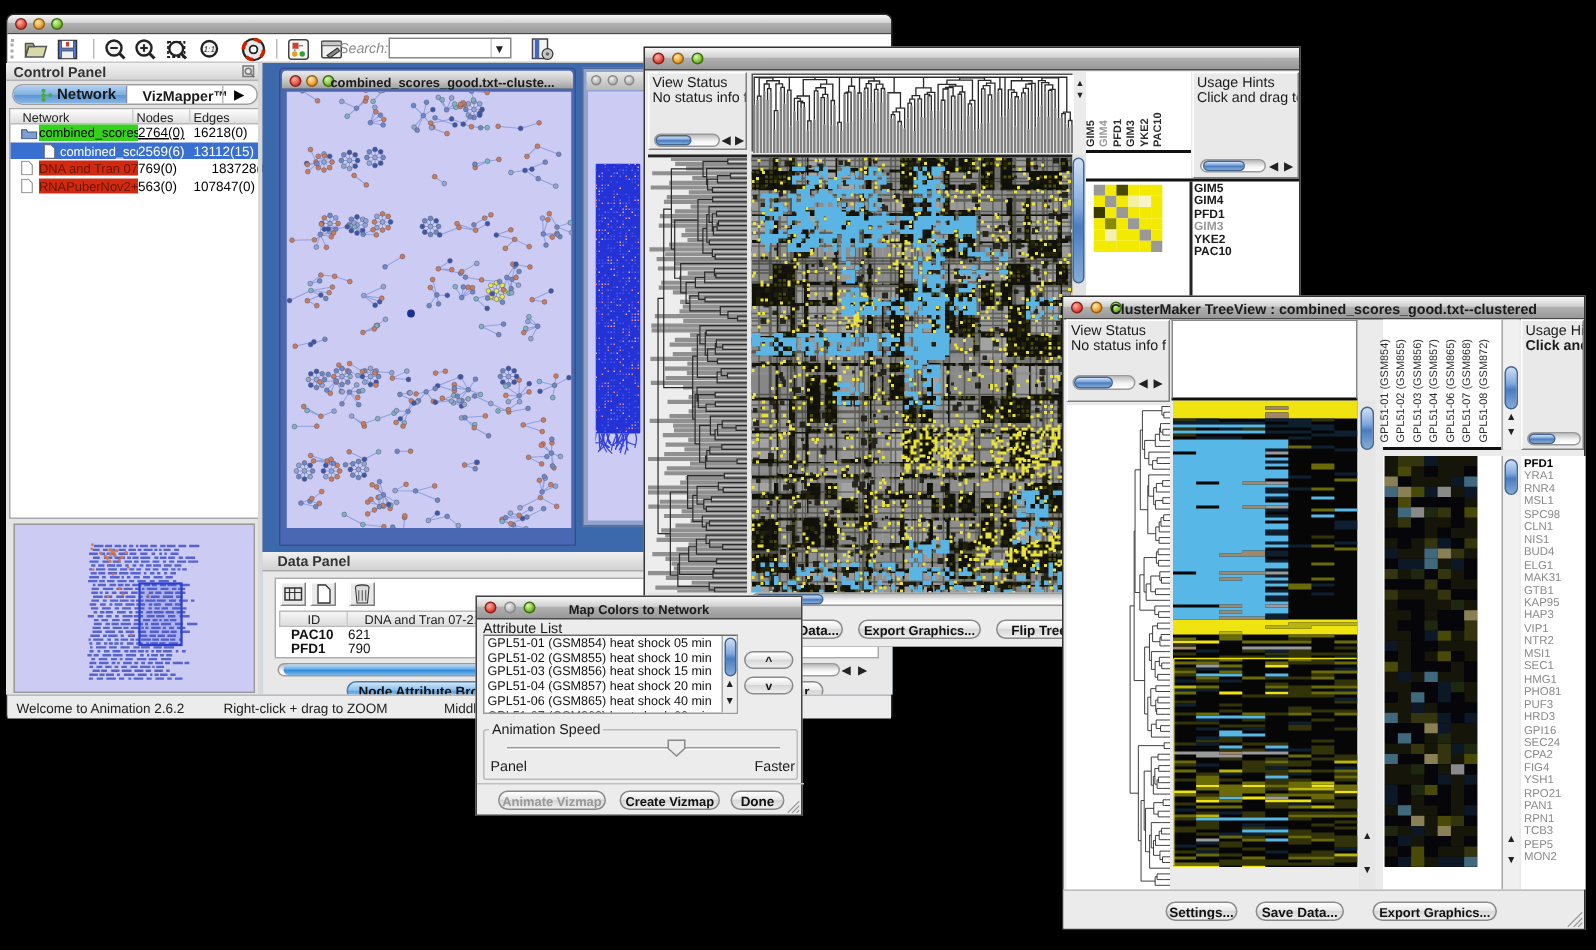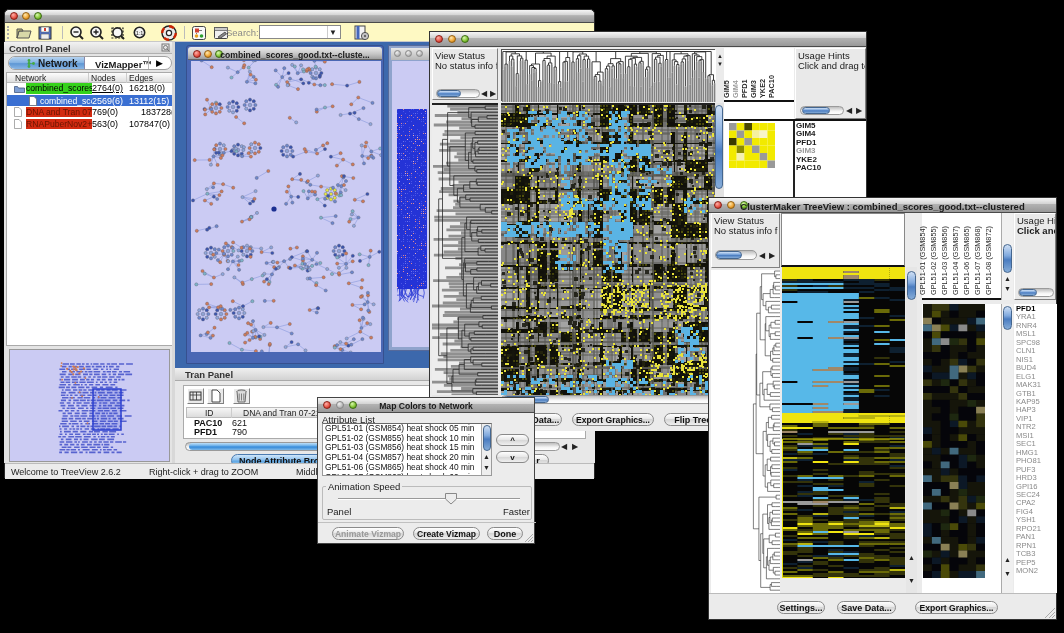--- a/index.html
+++ b/index.html
@@ -34,21 +34,21 @@
 </style>
 </head>
 <body>
 
 <div class="win" style="left:4px; top:9px; width:591px; height:469px; border:1px solid #2a2a2a; border-radius:5px 5px 0 0;">
   <div class="titlebar" style="height:12px; border-radius:5px 5px 0 0; height:13px;"></div>
   <div class="tl red" style="left:5px; top:2px;"></div>
   <div class="tl org" style="left:17px; top:2px;"></div>
   <div class="tl grn" style="left:29px; top:2px;"></div>
 
-  <div class="abs" style="left:0; top:13px; width:100%; height:19px; background:#fef9c3; border-bottom:1px solid #c8c8c8;">
+  <div class="abs" style="left:0; top:13px; width:100%; height:19px; background:#ffffff; border-bottom:1px solid #c8c8c8;font-style:italic;">
     <div class="abs" style="left:2px; top:3px; width:3px; height:13px; border-left:2px dotted #aaa;"></div>
 
     <svg class="abs" style="left:9px; top:2px;" width="360" height="16">
 
       <g transform="translate(2,1)">
         <path d="M1 12 L3 5 L15 5 L13 12 Z" fill="#d8d8a8" stroke="#555"></path>
         <path d="M1 12 L1 3 L6 3 L7 5 L3 5 Z" fill="#b8b878" stroke="#555"></path>
       </g>
 
       <g transform="translate(24,1)">
@@ -810,21 +810,21 @@
               <circle cx="149.5" cy="288.1" r="1.6" fill="#cf7b5a" stroke="#5a5a66" stroke-width="0.35"></circle>
               <circle cx="171.4" cy="278.1" r="1.6" fill="#6d87cc" stroke="#5a5a66" stroke-width="0.35"></circle>
               <circle cx="83" cy="148" r="2.6" fill="#1b2f91"></circle>
             </svg>
         </div>
       </div>
     </div>
 
     <div class="abs" style="left:171px; top:326px; width:420px; height:95px; background:#e8e8e8;">
       <div class="abs" style="left:0; top:0; width:100%; height:13px; background:linear-gradient(#f0f0f0,#d2d2d2); border-bottom:1px solid #aaa;">
-        <span class="smalltext" style="left:10px; top:1px; font-size:9.5px; font-weight:bold; color:#333;">Tran Panel</span>
+        <span class="smalltext" style="left:10px; top:1px; font-size:9.5px; font-weight:bold; color:#333;">Data Panel</span>
       </div>
       <div class="abs" style="left:8px; top:17px; width:403px; height:54px; background:#fff; border:1px solid #aaa;">
 
         <div class="abs bevel" style="left:3px; top:2px; width:17px; height:16px;">
           <svg width="15" height="14">
               <rect x="2" y="3" width="11" height="8" fill="#e8e8e8" stroke="#333"></rect>
               <path d="M2 6h11M5 3v8M8.5 3v8" stroke="#333" stroke-width="0.8"></path>
             </svg>
         </div>
         <div class="abs bevel" style="left:23px; top:2px; width:17px; height:16px;">
@@ -857,21 +857,21 @@
       <div class="abs" style="left:14px; top:75px; width:312px; height:7px; border-radius:4px; background:linear-gradient(#bfe0f8,#62aae8 45%,#3388d8 55%,#7db8e8);"></div>
       <span class="sarrow" style="left:386px; top:75px;">◀</span>
       <span class="sarrow" style="left:397px; top:75px;">▶</span>
 
       <div class="pill" style="left:56px; top:86px; width:162px; height:13px; font-size:9px; background:linear-gradient(#cfe6fa,#8cc0ee 45%,#5ea6e4 55%,#a8d0f0); border-color:#4a7ab0; line-height:13px; text-align:left; padding-left:7px;">Node Attribute Browser</div>
       <div class="pill" style="left:352px; top:86px; width:22px; height:13px; font-size:9px; line-height:13px;">r</div>
     </div>
   </div>
 
   <div class="abs" style="left:0; top:453px; width:100%; height:16px; background:#ececec; border-top:1px solid #bbb; font-size:9px; color:#222;">
-    <span class="abs" style="left:6px; top:3px;">Welcome to TreeView 2.6.2</span>
+    <span class="abs" style="left:6px; top:3px;">Welcome to Animation 2.6.2</span>
     <span class="abs" style="left:144px; top:3px;">Right-click + drag  to  ZOOM</span>
     <span class="abs" style="left:291px; top:3px;">Middle-cli</span>
   </div>
 </div>
 
 <div class="win" style="left:429px; top:31px; width:438px; height:400px; border:1px solid #333;">
   <div class="titlebar" style="height:15px;"></div>
   <div class="tl red" style="left:5px; top:3px;"></div>
   <div class="tl org" style="left:18px; top:3px;"></div>
   <div class="tl grn" style="left:31px; top:3px;"></div>

